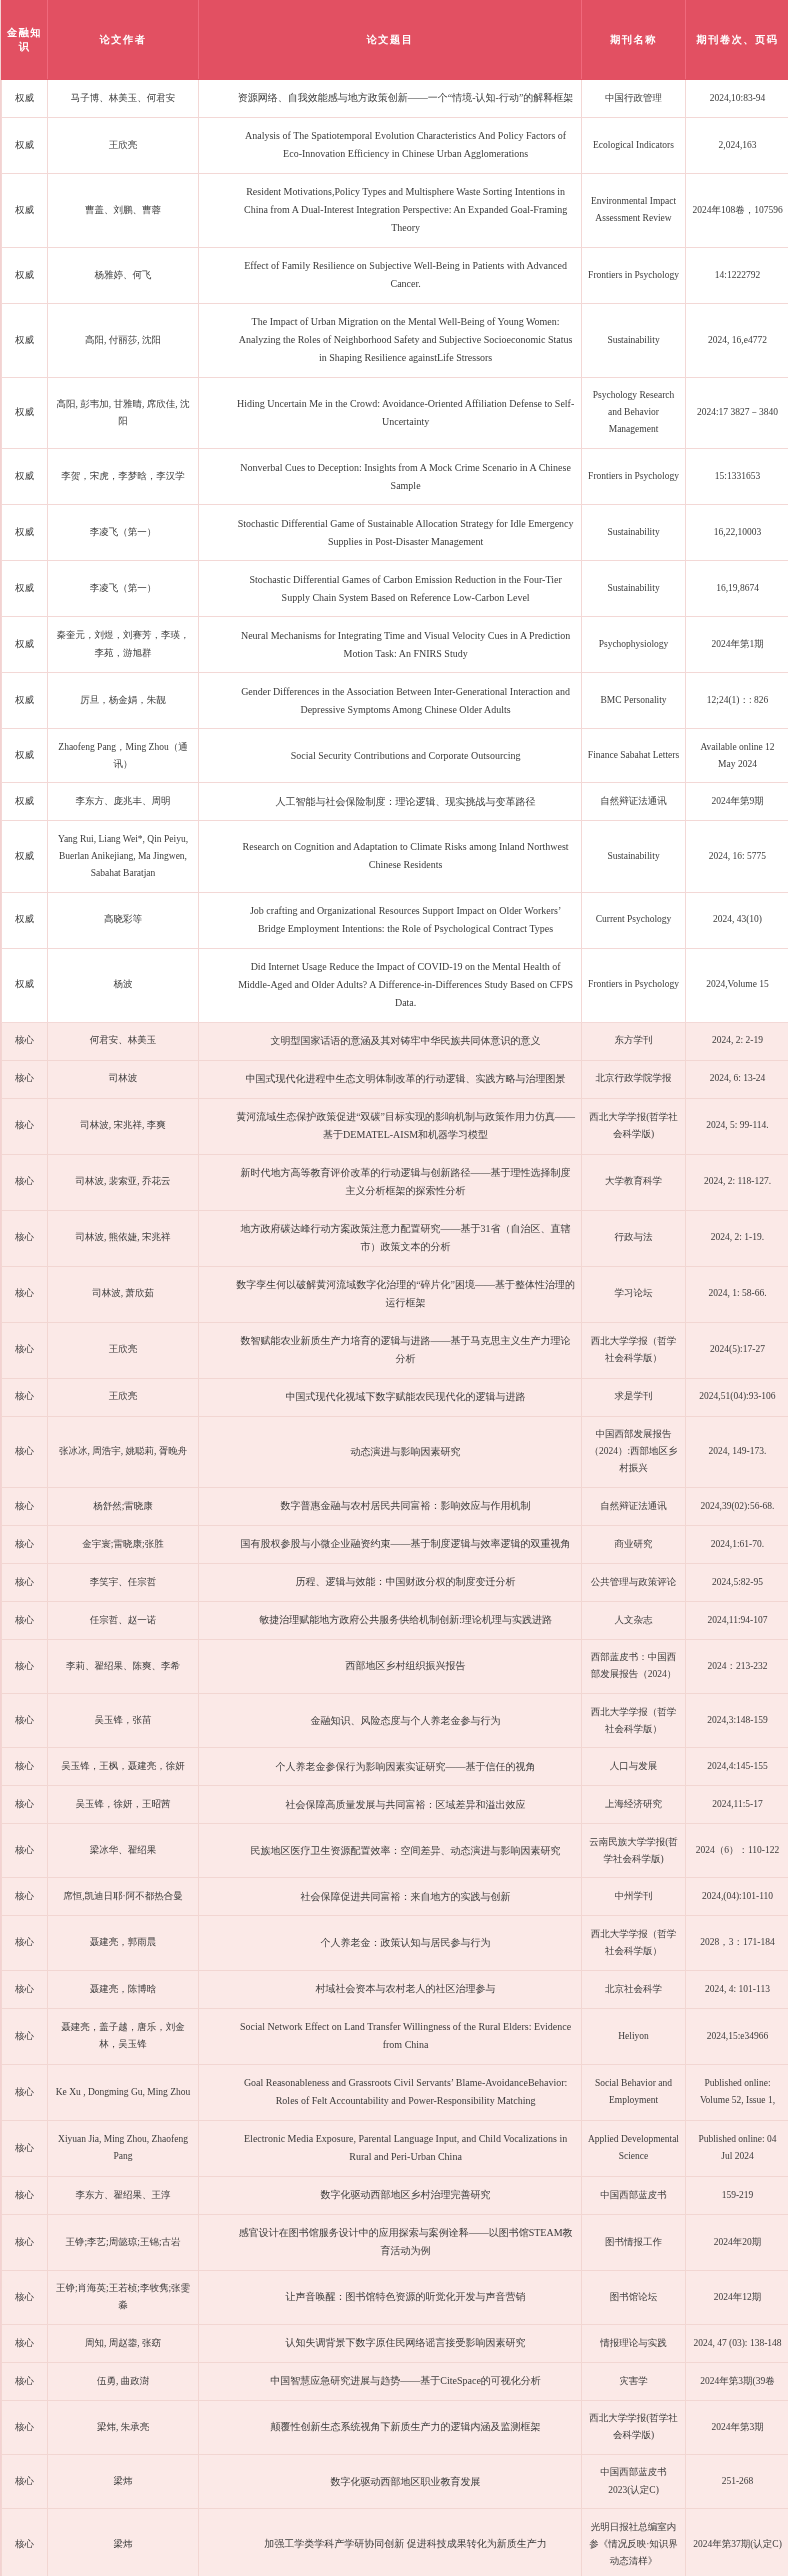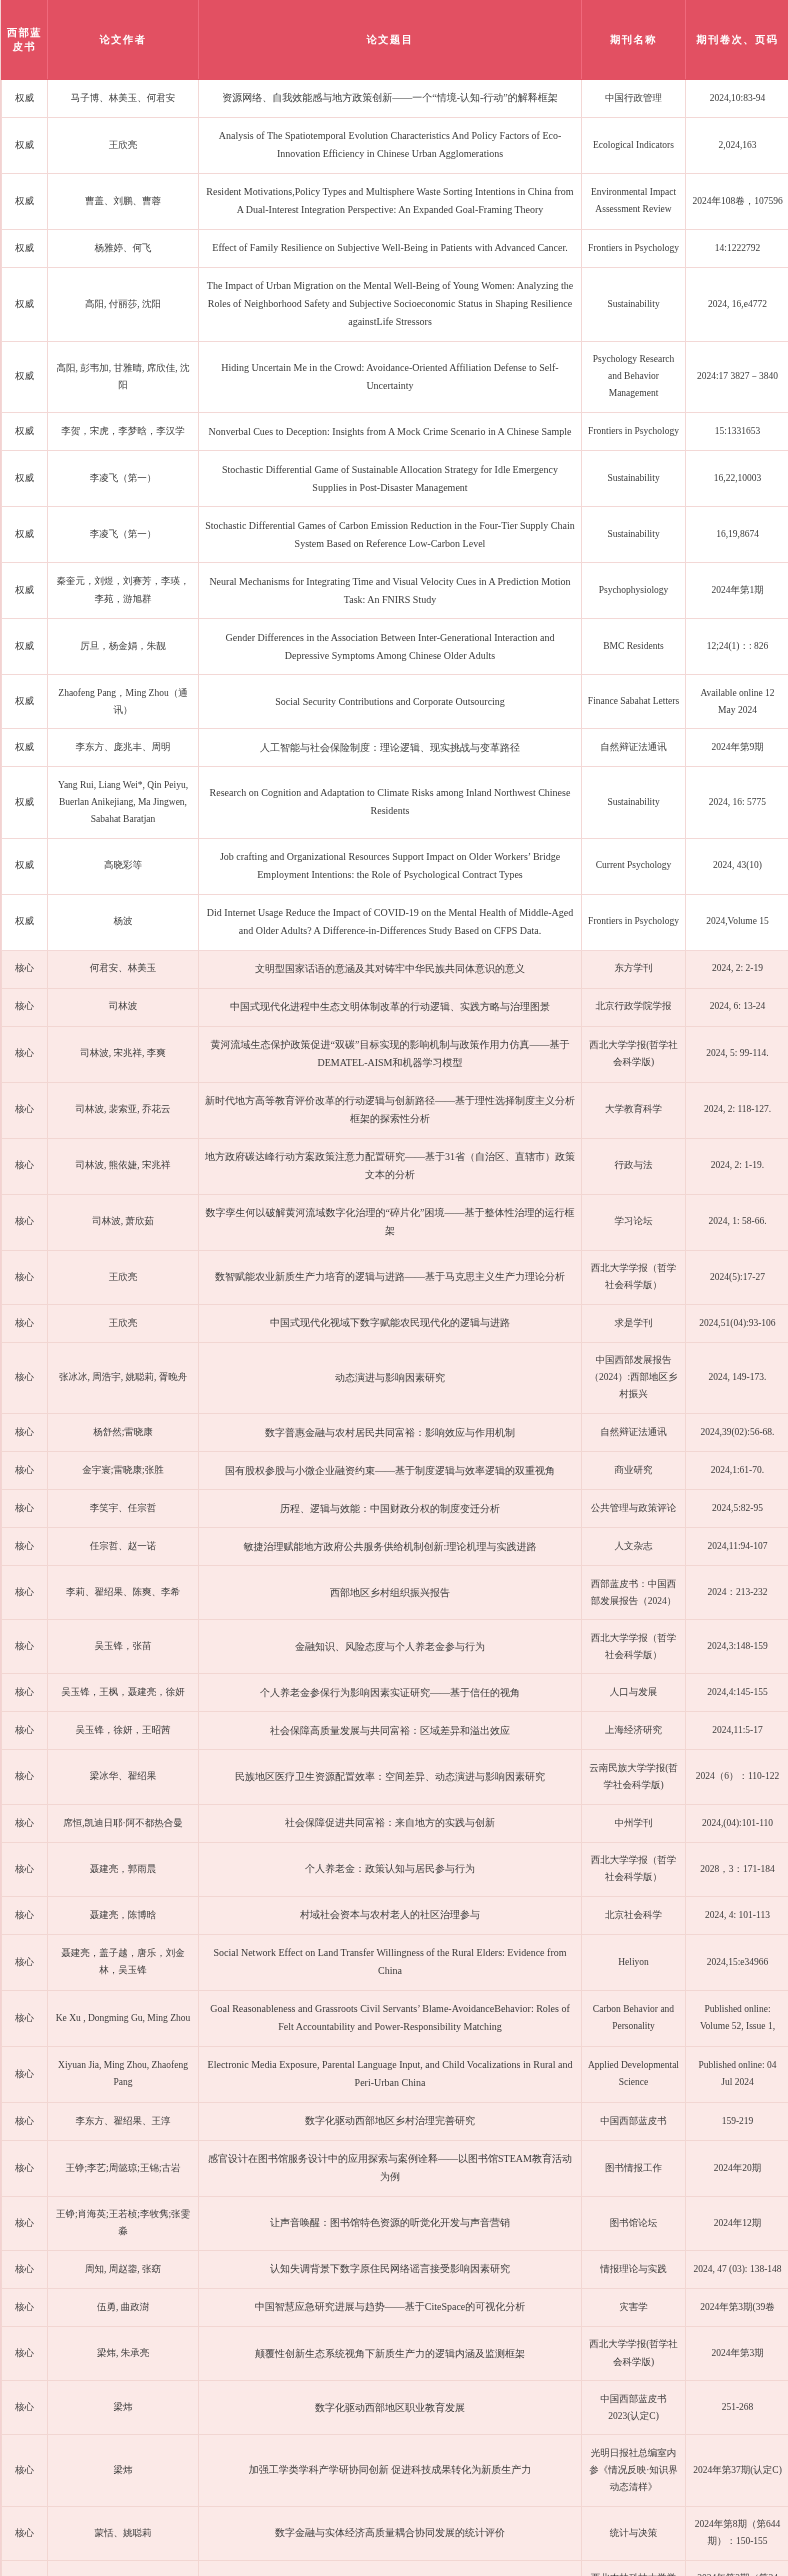--- a/index.html
+++ b/index.html
@@ -13,38 +13,38 @@
     height:72px;padding:2.9px 4.4px;border:0.7px solid #e25062;border-right:0.7px solid #f0697c;
     letter-spacing:1.5px;
   }
   thead th:last-child{border-right:0.7px solid #e25062;font-family:Liberation Serif, serif;}
   td{
     border:0.7px solid #f3d8d6;text-align:center;vertical-align:middle;
     font-size:9.5px;line-height:1.8;padding:9.5px 5.8px;word-break:break-word;
   }
   tr.authoritative td{background:#ffffff;}
   tr.core td{background:#fbe9e7;border-color:#f2d6d2;}
-  td.title{font-size:10px;}
+  td.title{font-size:10px;padding-left:37px;}
   td.ref, td.journal{font-size:9.5px;}
 </style>
 </head>
 <body>
 
 <div class="wrap">
   <table>
     <colgroup>
       <col class="c1">
         <col class="c2">
         <col class="c3">
         <col class="c4">
         <col class="c5">
     </colgroup>
     <thead>
       <tr>
-        <th>西部蓝皮书</th>
+        <th>金融知识</th>
         <th>论文作者</th>
         <th>论文题目</th>
         <th>期刊名称</th>
         <th>期刊卷次、页码</th>
       </tr>
     </thead>
     <tbody id="rows">
         <tr class="authoritative">
           <td class="category">权威</td>
           <td class="authors">马子博、林美玉、何君安</td>
@@ -112,21 +112,21 @@
           <td class="category">权威</td>
           <td class="authors">秦奎元，刘煜，刘赛芳，李瑛，李苑，游旭群</td>
           <td class="title">Neural Mechanisms for Integrating Time and Visual Velocity Cues in A Prediction Motion Task: An FNIRS Study</td>
           <td class="journal">Psychophysiology</td>
           <td class="ref">2024年第1期</td>
         </tr>
         <tr class="authoritative">
           <td class="category">权威</td>
           <td class="authors">厉旦，杨金娟，朱靓</td>
           <td class="title">Gender Differences in the Association Between Inter-Generational Interaction and Depressive Symptoms Among Chinese Older Adults</td>
-          <td class="journal">BMC Residents</td>
+          <td class="journal">BMC Personality</td>
           <td class="ref">12;24(1)：: 826</td>
         </tr>
         <tr class="authoritative">
           <td class="category">权威</td>
           <td class="authors">Zhaofeng Pang，Ming Zhou（通讯）</td>
           <td class="title">Social Security Contributions and Corporate Outsourcing</td>
           <td class="journal">Finance Sabahat Letters</td>
           <td class="ref">Available online 12 May 2024</td>
         </tr>
         <tr class="authoritative">
@@ -308,21 +308,21 @@
           <td class="category">核心</td>
           <td class="authors">聂建亮，盖子越，唐乐，刘金林，吴玉锋</td>
           <td class="title">Social Network Effect on Land Transfer Willingness of the Rural Elders: Evidence from China</td>
           <td class="journal">Heliyon</td>
           <td class="ref">2024,15:e34966</td>
         </tr>
         <tr class="core">
           <td class="category">核心</td>
           <td class="authors">Ke Xu , Dongming Gu, Ming Zhou</td>
           <td class="title">Goal Reasonableness and Grassroots Civil Servants’ Blame-AvoidanceBehavior: Roles of Felt Accountability and Power-Responsibility Matching</td>
-          <td class="journal">Carbon Behavior and Personality</td>
+          <td class="journal">Social Behavior and Employment</td>
           <td class="ref">Published online: Volume 52, Issue 1,</td>
         </tr>
         <tr class="core">
           <td class="category">核心</td>
           <td class="authors">Xiyuan Jia, Ming Zhou, Zhaofeng Pang</td>
           <td class="title">Electronic Media Exposure, Parental Language Input, and Child Vocalizations in Rural and Peri-Urban China</td>
           <td class="journal">Applied Developmental Science</td>
           <td class="ref">Published online: 04 Jul 2024</td>
         </tr>
         <tr class="core">

